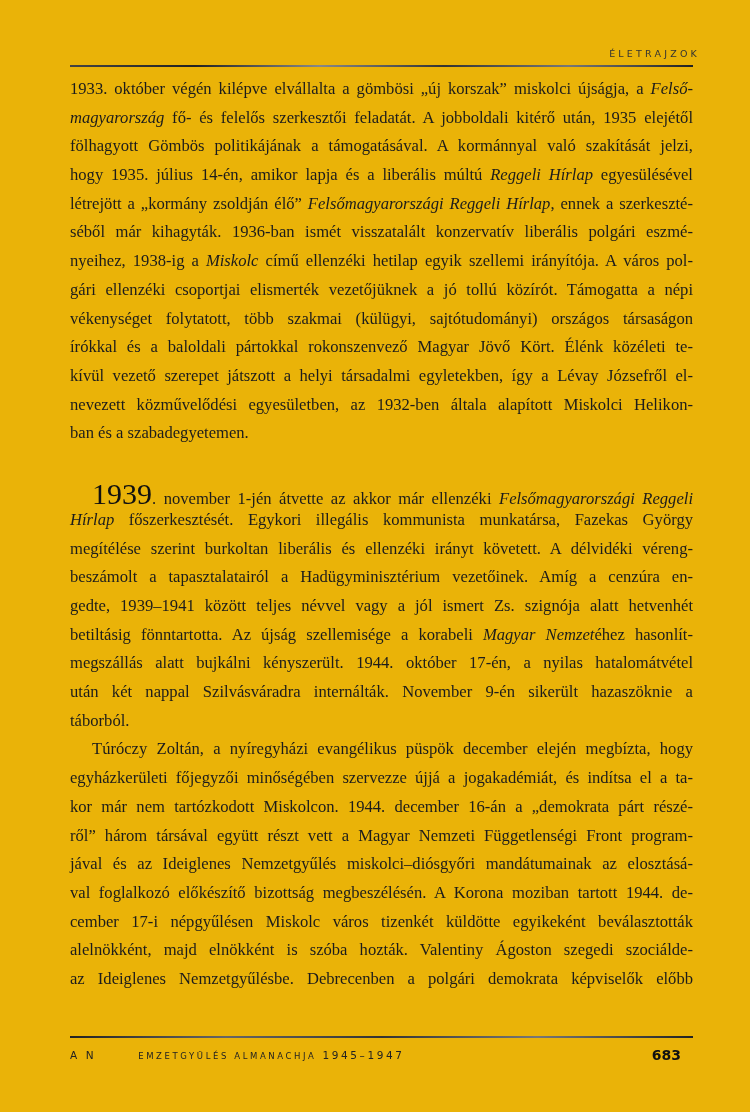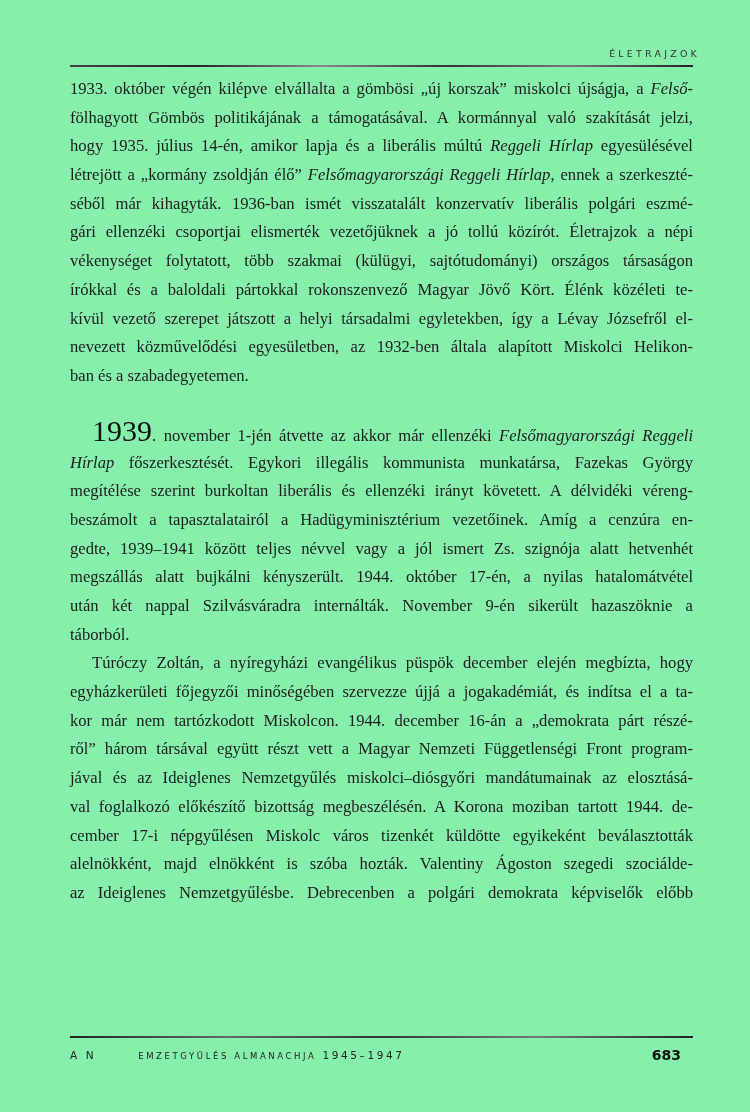--- a/index.html
+++ b/index.html
@@ -1,17 +1,17 @@
 <!DOCTYPE html>
 <html><head>
 <meta charset="utf-8">
 <style>
   html, body { margin: 0; padding: 0; background: #ffffff; }
   body { width: 750px; height: 1112px; position: relative; overflow: hidden; color: #1a1a1a; }
-  .page { position: absolute; left: 0; top: 0; width: 750px; height: 1112px; background: #86efac; }
+  .page { position: absolute; left: 0; top: 0; width: 750px; height: 1112px; background: #eab308; }
   .running-head {
     position: absolute; right: 50px; top: 48px;
     font-family: "DejaVu Sans", sans-serif; font-size: 9.5px; letter-spacing: 3.2px;
     color: #333; text-transform: uppercase;
   }
   .rule-top {
     position: absolute; left: 70px; top: 65px; width: 623px; height: 1.5px;
     background: linear-gradient(90deg, #444 0%, #222 20%, #888 40%, #333 60%, #777 80%, #222 100%);
   }
   .rule-bottom {
@@ -27,59 +27,62 @@
     text-align: justify; text-align-last: justify;
   }
   .line.last { text-align-last: left; }
   .line.indent { text-indent: 22px; }
   .line i { font-style: italic; }
   .para-gap { height: 26px; }
   .dropyear {
     font-family: "Liberation Serif", serif; font-size: 30px; font-weight: normal;
     letter-spacing: 0px; color: #111; padding-left: 22px;
   }
-  .line.first-big { height: 32px; line-height: 28px; }
+  .line.first-big { height: 32px; line-height: 40px; }
   .running-foot {
     position: absolute; left: 70px; top: 1049px;
     font-family: "DejaVu Sans", sans-serif; font-size: 10.5px; letter-spacing: 2.6px; color: #222;
   }
   .running-foot .sc { font-size: 8.5px; text-transform: uppercase; margin-left: 42px; }
   .page-number {
     position: absolute; right: 69px; top: 1047px;
     font-family: "DejaVu Sans", sans-serif; font-size: 14px; font-weight: bold; color: #111;
   }
 </style>
 </head>
 <body>
 
 <div class="page">
   <div class="running-head">Életrajzok</div>
   <div class="rule-top"></div>
 
   <div class="body-text" id="body-text">
       <div class="paragraph">
         <div class="line"><span>1933. október végén kilépve elvállalta a gömbösi „új korszak” miskolci újságja, a </span><i>Felső-</i></div>
+        <div class="line"><i>magyarország</i><span> fő- és felelős szerkesztői feladatát. A jobboldali kitérő után, 1935 elejétől</span></div>
         <div class="line"><span>fölhagyott Gömbös politikájának a támogatásával. A kormánnyal való szakítását jelzi,</span></div>
         <div class="line"><span>hogy 1935. július 14-én, amikor lapja és a liberális múltú </span><i>Reggeli Hírlap</i><span> egyesülésével</span></div>
         <div class="line"><span>létrejött a „kormány zsoldján élő” </span><i>Felsőmagyarországi Reggeli Hírlap</i><span>, ennek a szerkeszté-</span></div>
         <div class="line"><span>séből már kihagyták. 1936-ban ismét visszatalált konzervatív liberális polgári eszmé-</span></div>
-        <div class="line"><span>gári ellenzéki csoportjai elismerték vezetőjüknek a jó tollú közírót. Életrajzok a népi</span></div>
+        <div class="line"><span>nyeihez, 1938-ig a </span><i>Miskolc</i><span> című ellenzéki hetilap egyik szellemi irányítója. A város pol-</span></div>
+        <div class="line"><span>gári ellenzéki csoportjai elismerték vezetőjüknek a jó tollú közírót. Támogatta a népi</span></div>
         <div class="line"><span>vékenységet folytatott, több szakmai (külügyi, sajtótudományi) országos társaságon</span></div>
         <div class="line"><span>írókkal és a baloldali pártokkal rokonszenvező Magyar Jövő Kört. Élénk közéleti te-</span></div>
         <div class="line"><span>kívül vezető szerepet játszott a helyi társadalmi egyletekben, így a Lévay Józsefről el-</span></div>
         <div class="line"><span>nevezett közművelődési egyesületben, az 1932-ben általa alapított Miskolci Helikon-</span></div>
         <div class="line last"><span>ban és a szabadegyetemen.</span></div>
       </div>
       <div class="para-gap"></div>
       <div class="paragraph">
         <div class="line first-big"><span class="dropyear">1939</span><span>. november 1-jén átvette az akkor már ellenzéki </span><i>Felsőmagyarországi Reggeli</i></div>
         <div class="line"><i>Hírlap</i><span> főszerkesztését. Egykori illegális kommunista munkatársa, Fazekas György</span></div>
         <div class="line"><span>megítélése szerint burkoltan liberális és ellenzéki irányt követett. A délvidéki véreng-</span></div>
         <div class="line"><span>beszámolt a tapasztalatairól a Hadügyminisztérium vezetőinek. Amíg a cenzúra en-</span></div>
         <div class="line"><span>gedte, 1939–1941 között teljes névvel vagy a jól ismert Zs. szignója alatt hetvenhét</span></div>
+        <div class="line"><span>betiltásig fönntartotta. Az újság szellemisége a korabeli </span><i>Magyar Nemzet</i><span>éhez hasonlít-</span></div>
         <div class="line"><span>megszállás alatt bujkálni kényszerült. 1944. október 17-én, a nyilas hatalomátvétel</span></div>
         <div class="line"><span>után két nappal Szilvásváradra internálták. November 9-én sikerült hazaszöknie a</span></div>
         <div class="line last"><span>táborból.</span></div>
       </div>
       <div class="paragraph">
         <div class="line indent"><span>Túróczy Zoltán, a nyíregyházi evangélikus püspök december elején megbízta, hogy</span></div>
         <div class="line"><span>egyházkerületi főjegyzői minőségében szervezze újjá a jogakadémiát, és indítsa el a ta-</span></div>
         <div class="line"><span>kor már nem tartózkodott Miskolcon. 1944. december 16-án a „demokrata párt részé-</span></div>
         <div class="line"><span>ről” három társával együtt részt vett a Magyar Nemzeti Függetlenségi Front program-</span></div>
         <div class="line"><span>jával és az Ideiglenes Nemzetgyűlés miskolci–diósgyőri mandátumainak az elosztásá-</span></div>

